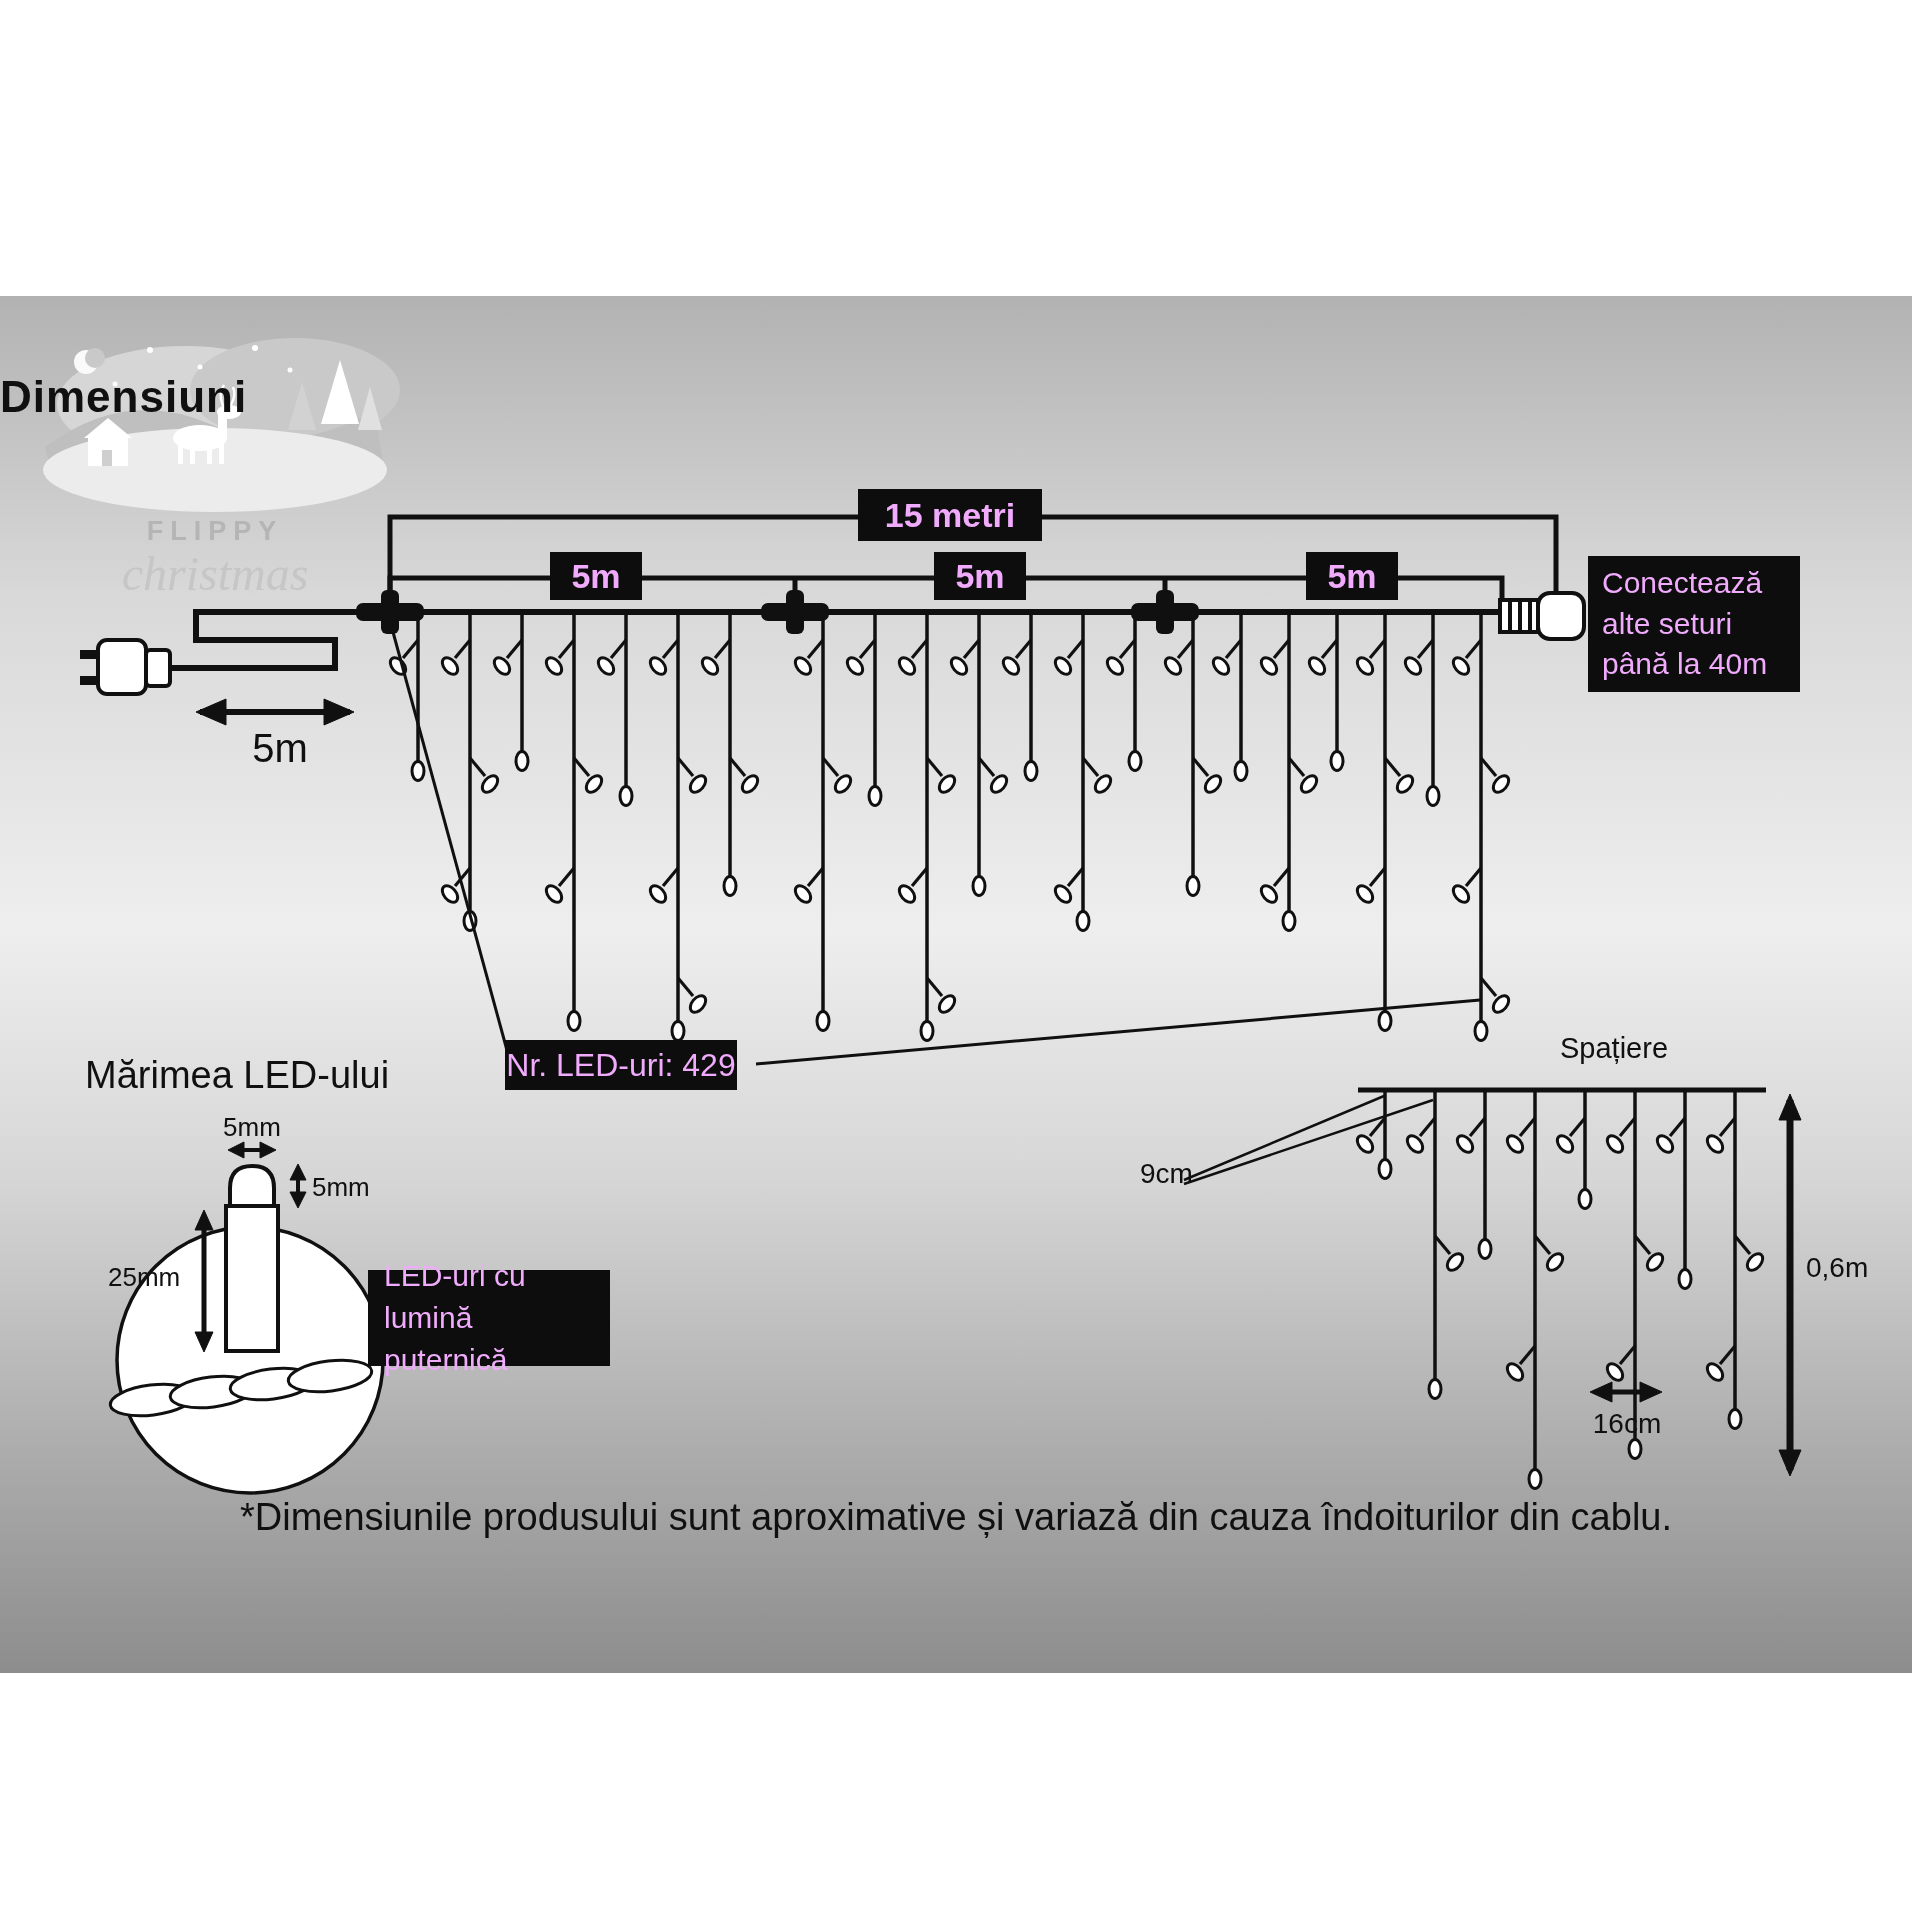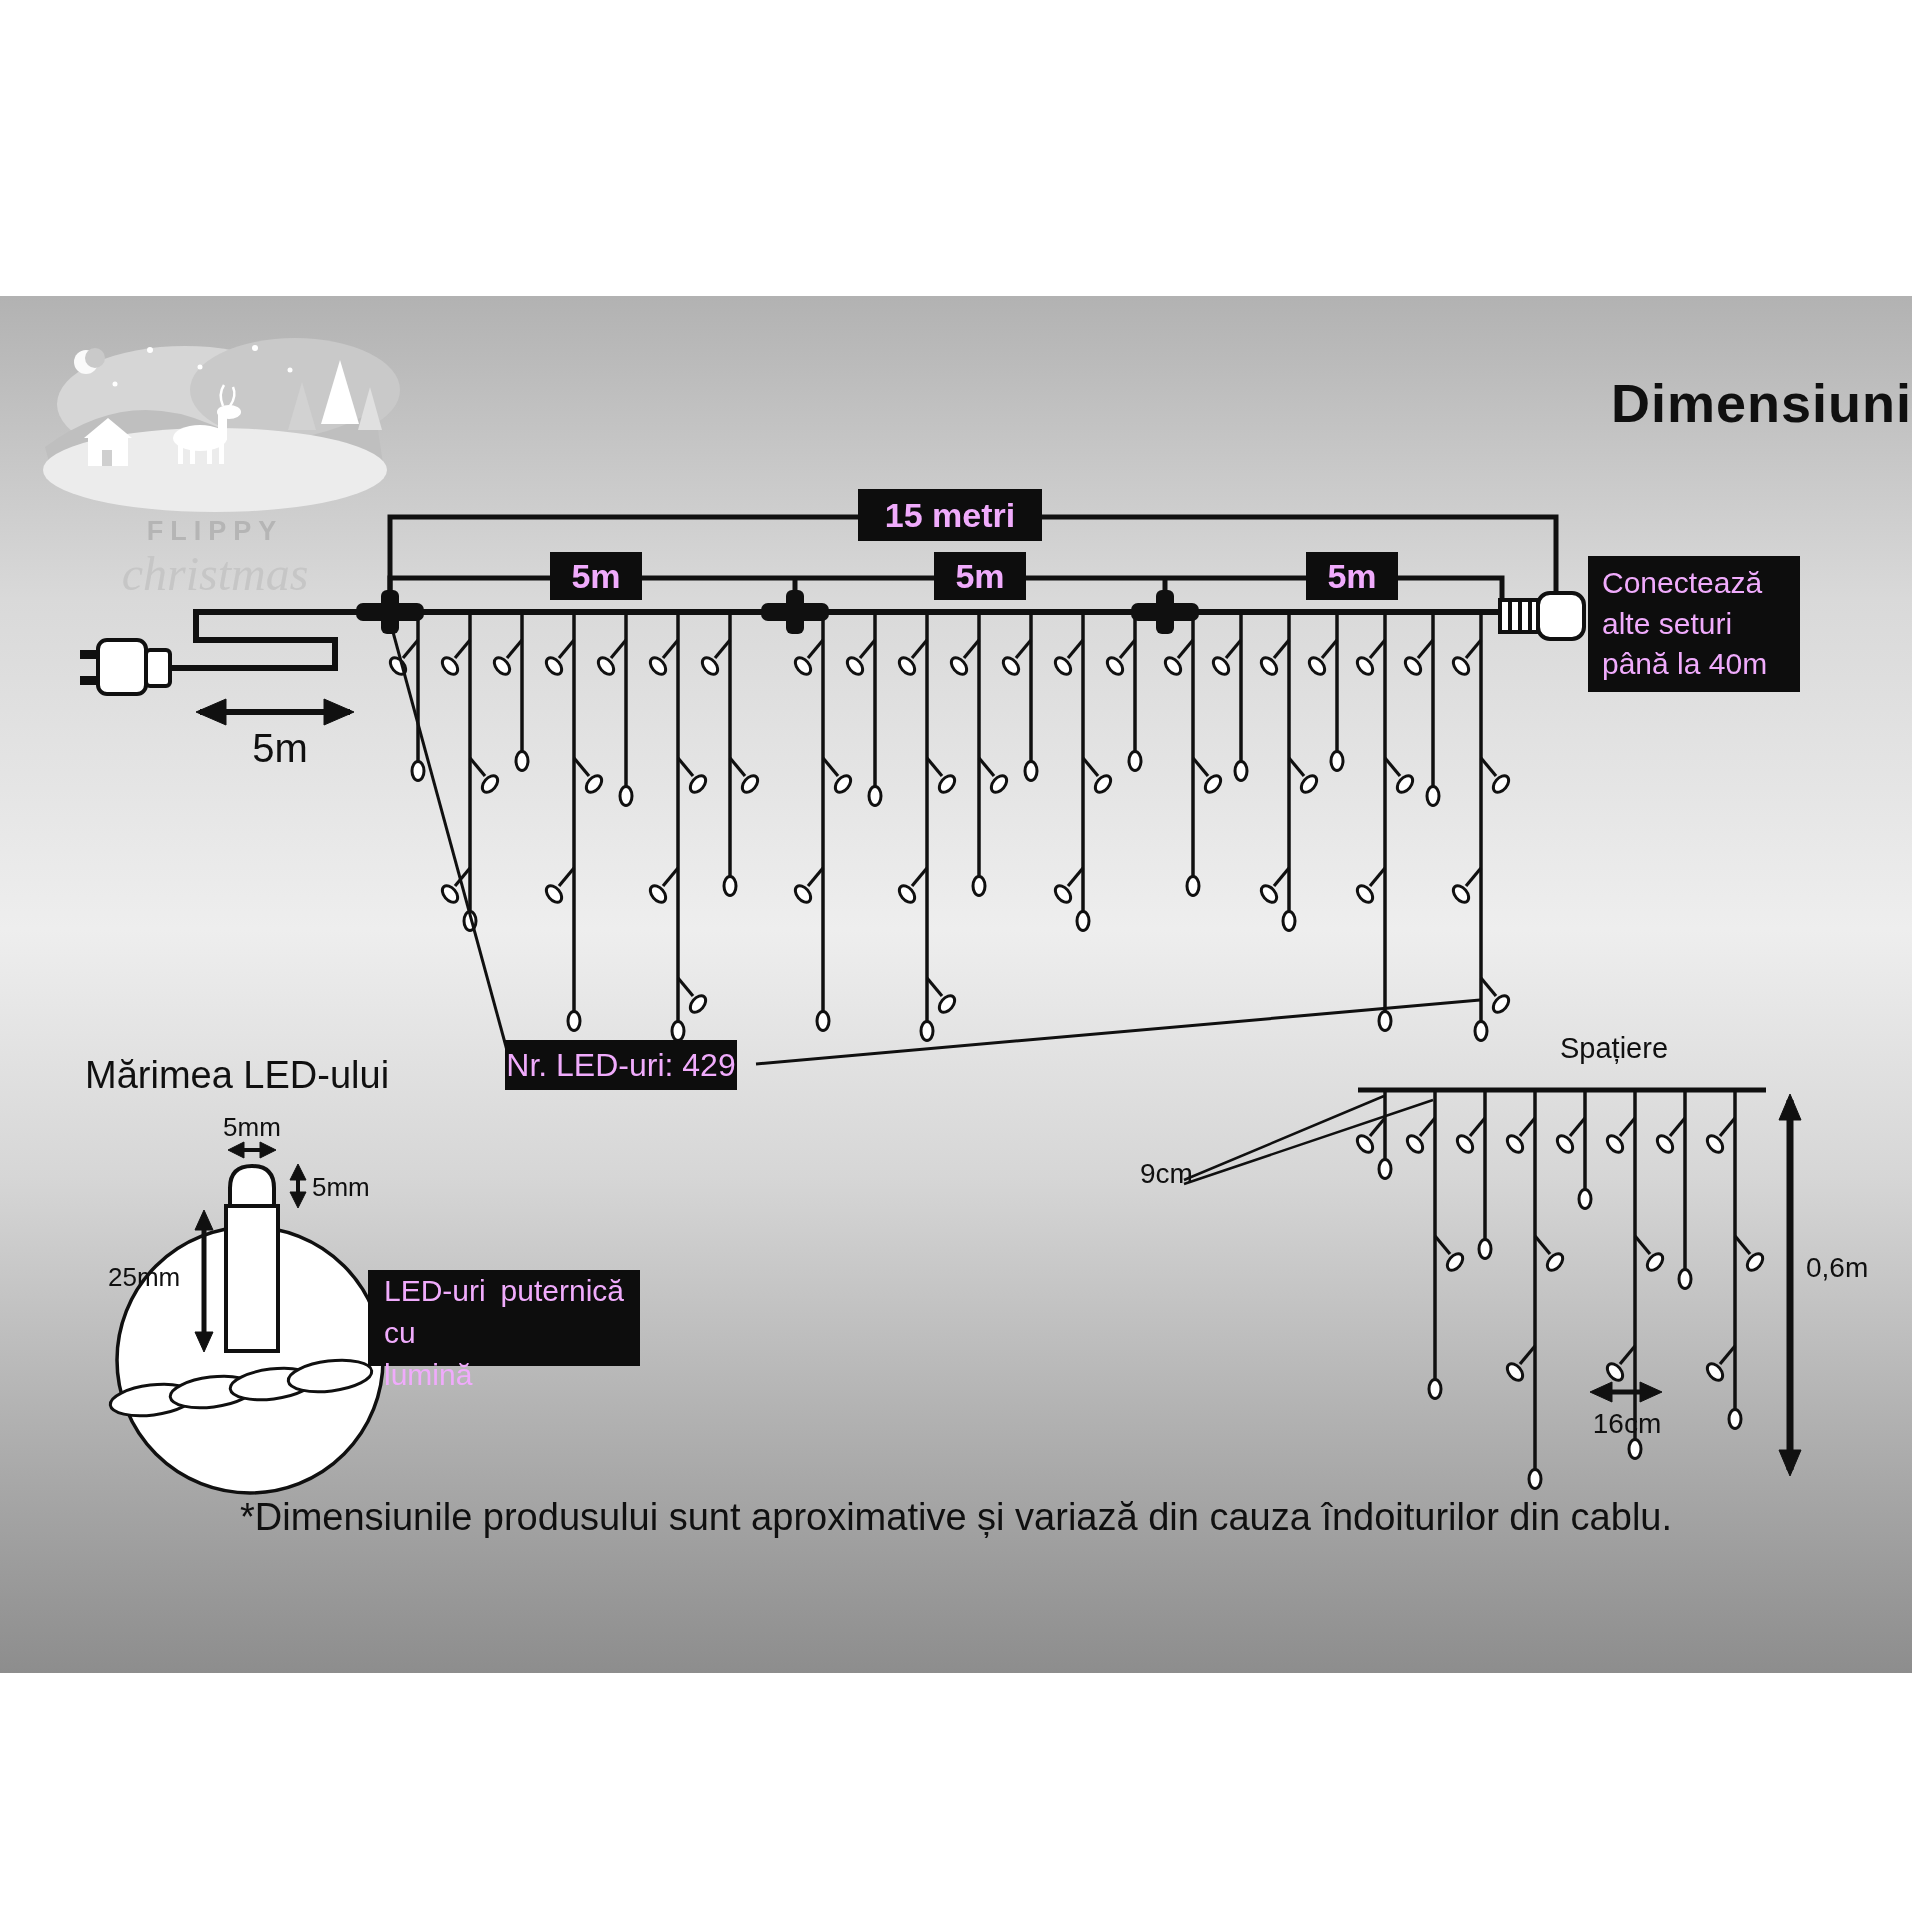--- a/index.html
+++ b/index.html
@@ -11,39 +11,39 @@
     color:#101010;
     overflow:hidden;
   }
   .gray-band {
     position:absolute; left:0; top:296px; width:1912px; height:1377px;
     background:linear-gradient(180deg,#b2b2b2 0%,#d9d9d9 22%,#eeeeee 46%,#d6d6d6 64%,#a8a8a8 86%,#8d8d8d 100%);
   }
   svg.overlay { position:absolute; left:0; top:0; }
   .title {
     position:absolute; left:0; top:372px; width:1912px;
-    text-align:right; font-size:54px; font-weight:bold; letter-spacing:1px;
+    text-align:left; font-size:44px; font-weight:bold; letter-spacing:1px;
   }
   .black-box {
     position:absolute; background:#0d0d0d; color:#f0abfc;
     display:flex; align-items:center; justify-content:center;
   }
   .box-15m   { left:858px;  top:489px;  width:184px; height:52px; font-size:34px; font-weight:bold; }
   .box-5m-1  { left:550px;  top:552px;  width:92px;  height:48px; font-size:34px; font-weight:bold; }
   .box-5m-2  { left:934px;  top:552px;  width:92px;  height:48px; font-size:34px; font-weight:bold; }
   .box-5m-3  { left:1306px; top:552px;  width:92px;  height:48px; font-size:34px; font-weight:bold; }
   .box-connect {
     left:1588px; top:556px; width:212px; height:136px; font-size:30px;
     flex-direction:column; align-items:flex-start; justify-content:center;
     padding:16px 14px; line-height:1.35;
   }
   .box-nr-led { left:505px; top:1040px; width:232px; height:50px; font-size:32px; }
   .box-led-note {
-    left:368px; top:1270px; width:272px; height:96px; font-size:30px;
-    flex-direction:row; align-items:flex-start; justify-content:center;
+    left:368px; top:1270px; width:242px; height:96px; font-size:30px;
+    flex-direction:column; align-items:flex-start; justify-content:center;
     padding:0 16px; line-height:1.4;
   }
   .label { position:absolute;text-align:right; }
   .lead-5m          { left:225px;  top:726px;  width:110px; text-align:center; font-size:40px; }
   .marimea-heading  { left:85px;   top:1054px; font-size:38px; }
   .spatiere-heading { left:1560px; top:1032px; font-size:29px; }
   .lbl-5mm-top      { left:202px;  top:1112px; width:100px; text-align:center; font-size:26px; }
   .lbl-5mm-side     { left:312px;  top:1172px; font-size:26px; }
   .lbl-25mm         { left:108px;  top:1262px; font-size:26px; }
   .lbl-9cm          { left:1140px; top:1158px; font-size:28px; }

